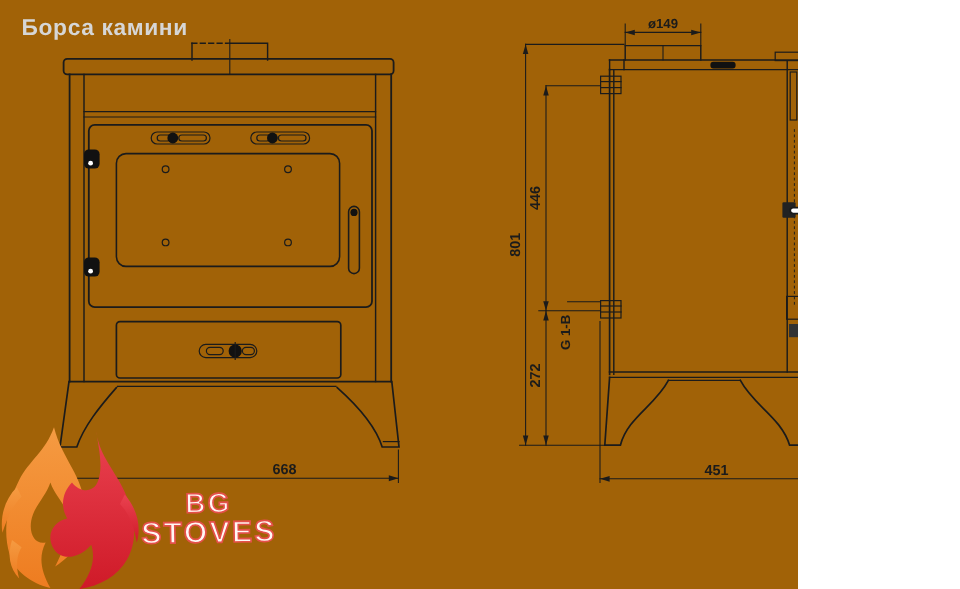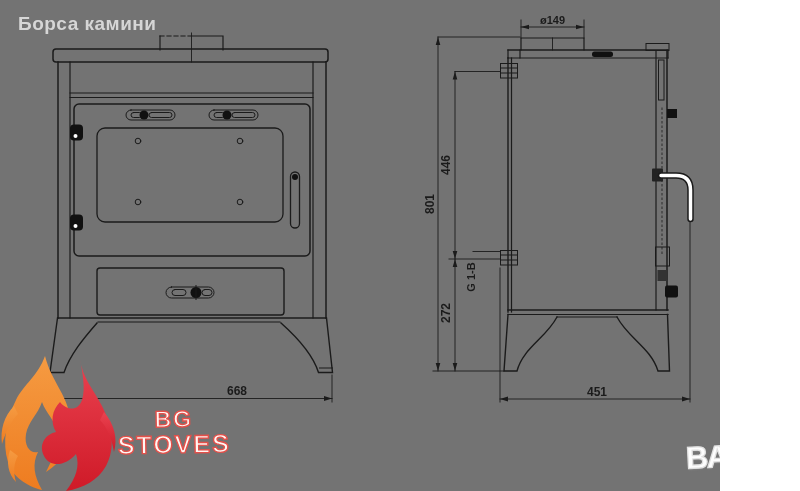--- a/index.html
+++ b/index.html
@@ -1,18 +1,18 @@
 <!DOCTYPE html>
 <html><head>
 <meta charset="utf-8">
 <style>
   html,body{margin:0;padding:0;background:#fff;}
   #canvas{
-    position:relative;width:720px;height:491px;background:#737373;
-    overflow:hidden;font-family:"Liberation Sans",sans-serif;
+    position:relative;width:652px;height:491px;background:#a16207;
+    overflow:hidden;font-family:"Liberation Sans",sans-serif;padding-left:13px;
   }
   .wm-site{
     position:absolute;left:18px;top:13px;
     font-size:19px;font-weight:600;letter-spacing:.5px;color:#d6d6d6;
   }
   .drawing{position:absolute;left:0;top:0;}
   .dim{font-family:"Liberation Sans",sans-serif;font-weight:bold;font-size:12px;fill:#1b1b1b;}
   .dim-s{font-family:"Liberation Sans",sans-serif;font-weight:bold;font-size:11px;fill:#1b1b1b;}
   .flames{position:absolute;left:0px;top:350px;}
   .seller-logo{

